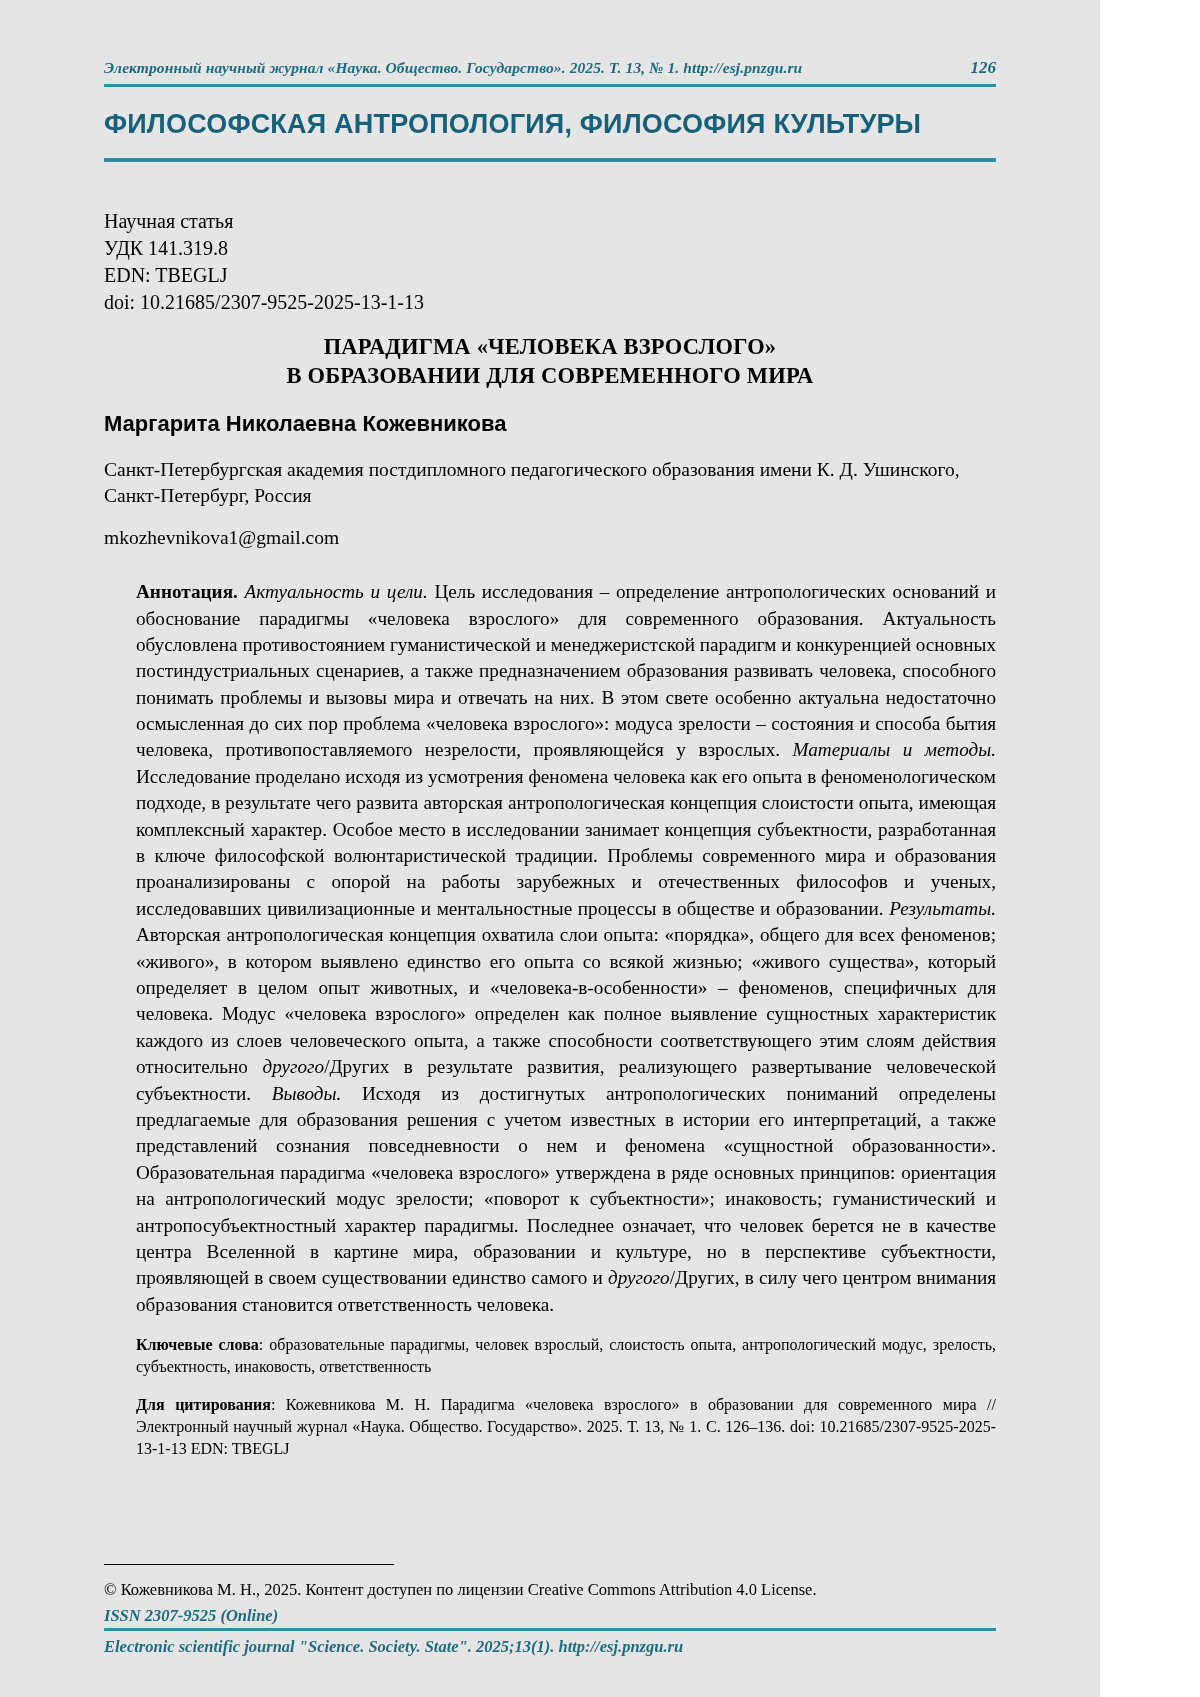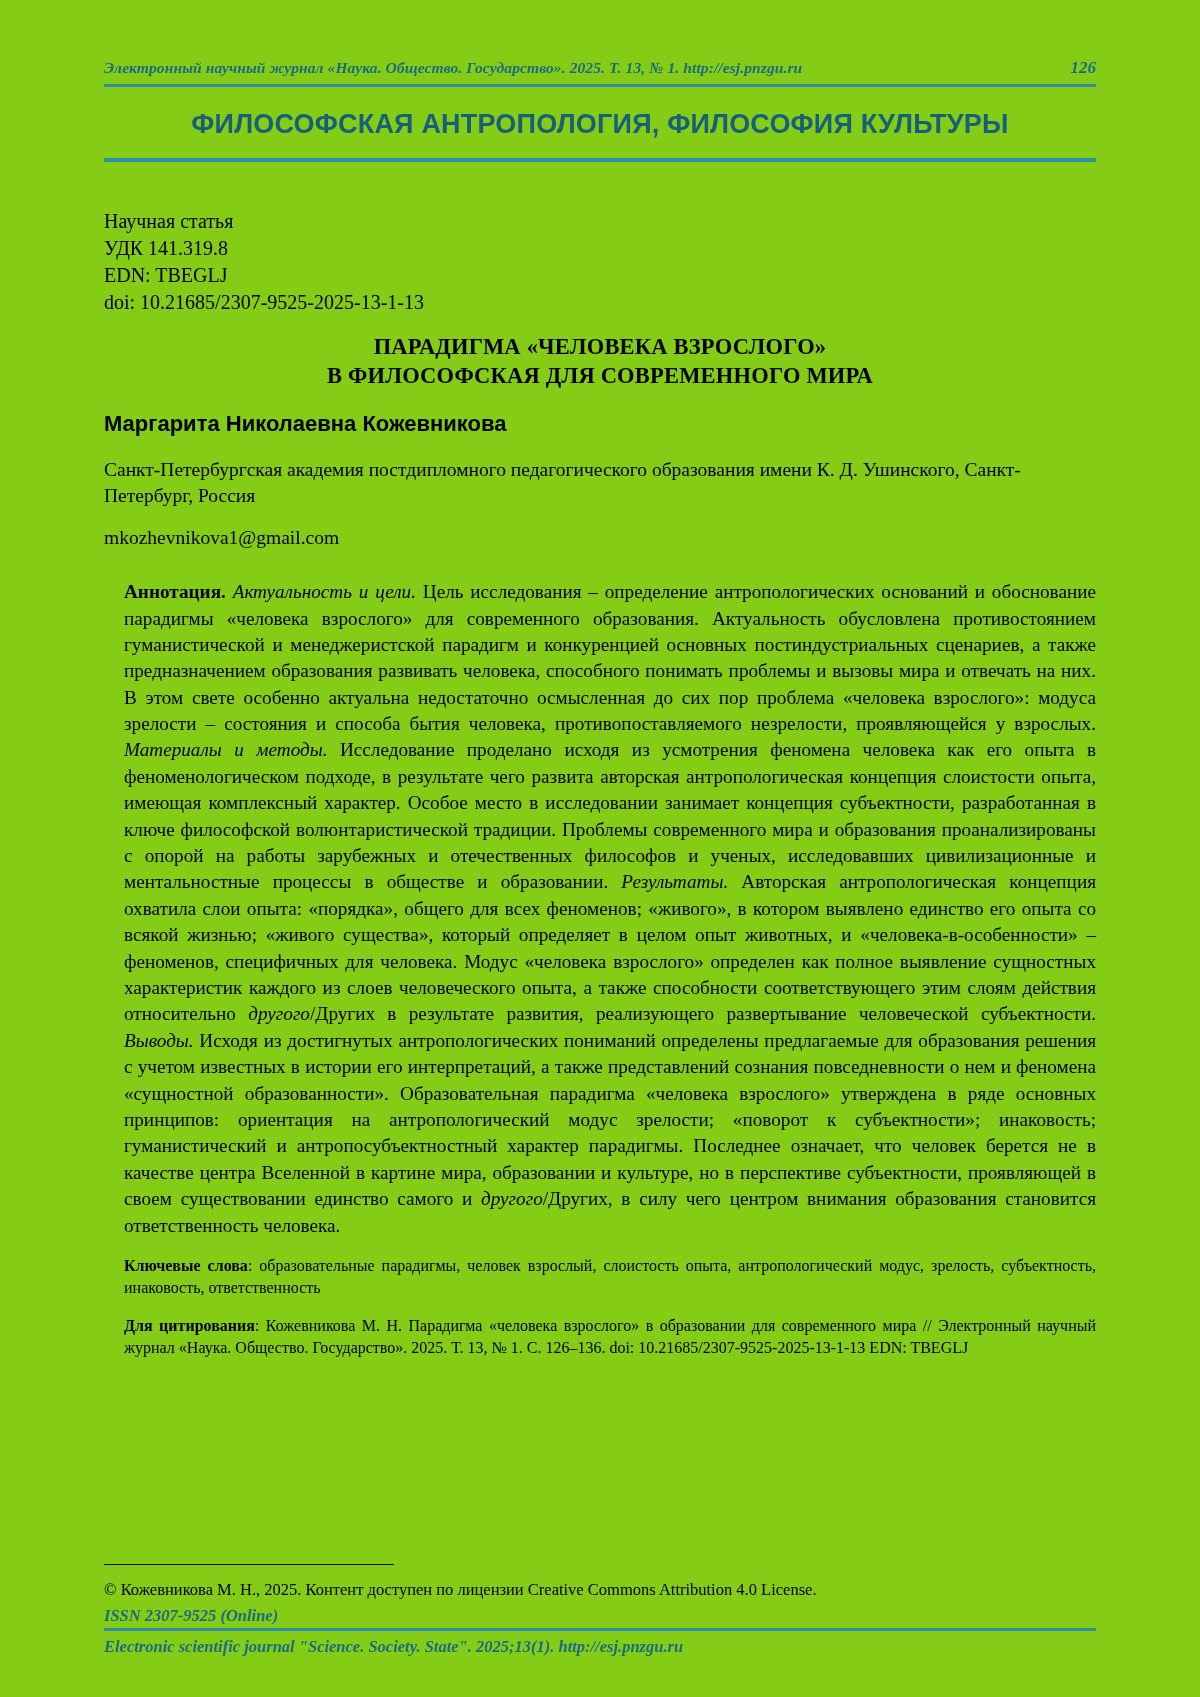--- a/index.html
+++ b/index.html
@@ -5,26 +5,26 @@
   html, body {
     margin: 0;
     padding: 0;
     background: #ffffff;
   }
   body {
     font-family: "Liberation Serif", serif;
     color: #000000;
   }
   .page {
-    width: 1200px;
+    width: 1100px;
     height: 1697px;
     position: relative;
     box-sizing: border-box;
     padding: 58px 104px 40px 104px;
-    background: #84cc16;
+    background: #e5e5e5;
     overflow: hidden;
   }
 
   
   .running-head {
     display: flex;
     align-items: baseline;
     justify-content: space-between;
     font-family: "Liberation Serif", serif;
     font-style: italic;
@@ -42,21 +42,21 @@
     font-weight: bold;
     color: #1a6d80;
   }
   .rule-top {
     border-top: 3px solid #2f8ea3;
     margin-top: 2px;
   }
 
   
   .section-banner {
-    text-align: center;
+    text-align: left;
     font-family: "Liberation Sans", sans-serif;
     font-weight: bold;
     font-size: 27px;
     color: #17607a;
     letter-spacing: 0.2px;
     padding: 22px 0 18px 0;
   }
   .rule-under-banner {
     border-top: 4px solid #2f8ea3;
     margin-bottom: 46px;
@@ -96,21 +96,21 @@
     line-height: 1.35;
     margin-bottom: 18px;
   }
   .email {
     font-size: 19.5px;
     margin-bottom: 30px;
   }
 
   
   .abstract-block {
-    margin: 0 0 0 20px;
+    margin: 0 0 0 32px;
   }
   .abstract {
     text-align: justify;
     font-size: 19.2px;
     line-height: 1.375;
     text-indent: 0;
     margin-bottom: 16px;
   }
   .abstract b { font-weight: bold; }
   .abstract i { font-style: italic; }
@@ -184,21 +184,21 @@
 
   <div class="meta">
     <div>Научная статья</div>
     <div>УДК 141.319.8</div>
     <div>EDN: TBEGLJ</div>
     <div>doi: 10.21685/2307-9525-2025-13-1-13</div>
   </div>
 
   <h1 class="article-title">
     <span class="ttl-line">ПАРАДИГМА «ЧЕЛОВЕКА ВЗРОСЛОГО»</span>
-    <span class="ttl-line">В ФИЛОСОФСКАЯ ДЛЯ СОВРЕМЕННОГО МИРА</span>
+    <span class="ttl-line">В ОБРАЗОВАНИИ ДЛЯ СОВРЕМЕННОГО МИРА</span>
   </h1>
 
   <div class="author">Маргарита Николаевна Кожевникова</div>
 
   <div class="affiliation">Санкт-Петербургская академия постдипломного педагогического образования имени К. Д. Ушинского, Санкт-Петербург, Россия</div>
   <div class="email">mkozhevnikova1@gmail.com</div>
 
   <div class="abstract-block">
     <p class="abstract"><b>Аннотация.</b> <i>Актуальность и цели.</i><span> Цель исследования – определение антропологических оснований и обоснование парадигмы «человека взрослого» для современного образования. Актуальность обусловлена противостоянием гуманистической и менеджеристской парадигм и конкуренцией основных постиндустриальных сценариев, а также предназначением образования развивать человека, способного понимать проблемы и вызовы мира и отвечать на них. В этом свете особенно актуальна недостаточно осмысленная до сих пор проблема «человека взрослого»: модуса зрелости – состояния и способа бытия человека, противопоставляемого незрелости, проявляющейся у взрослых. </span><i>Материалы и методы.</i><span> Исследование проделано исходя из усмотрения феномена человека как его опыта в феноменологическом подходе, в результате чего развита авторская антропологическая концепция слоистости опыта, имеющая комплексный характер. Особое место в исследовании занимает концепция субъектности, разработанная в ключе философской волюнтаристической традиции. Проблемы современного мира и образования проанализированы с опорой на работы зарубежных и отечественных философов и ученых, исследовавших цивилизационные и ментальностные процессы в обществе и образовании. </span><i>Результаты.</i><span> Авторская антропологическая концепция охватила слои опыта: «порядка», общего для всех феноменов; «живого», в котором выявлено единство его опыта со всякой жизнью; «живого существа», который определяет в целом опыт животных, и «человека-в-особенности» – феноменов, специфичных для человека. Модус «человека взрослого» определен как полное выявление сущностных характеристик каждого из слоев человеческого опыта, а также способности соответствующего этим слоям действия относительно </span><i>другого</i><span>/Других в результате развития, реализующего развертывание человеческой субъектности. </span><i>Выводы.</i><span> Исходя из достигнутых антропологических пониманий определены предлагаемые для образования решения с учетом известных в истории его интерпретаций, а также представлений сознания повседневности о нем и феномена «сущностной образованности». Образовательная парадигма «человека взрослого» утверждена в ряде основных принципов: ориентация на антропологический модус зрелости; «поворот к субъектности»; инаковость; гуманистический и антропосубъектностный характер парадигмы. Последнее означает, что человек берется не в качестве центра Вселенной в картине мира, образовании и культуре, но в перспективе субъектности, проявляющей в своем существовании единство самого и </span><i>другого</i><span>/Других, в силу чего центром внимания образования становится ответственность человека.</span></p>
 

